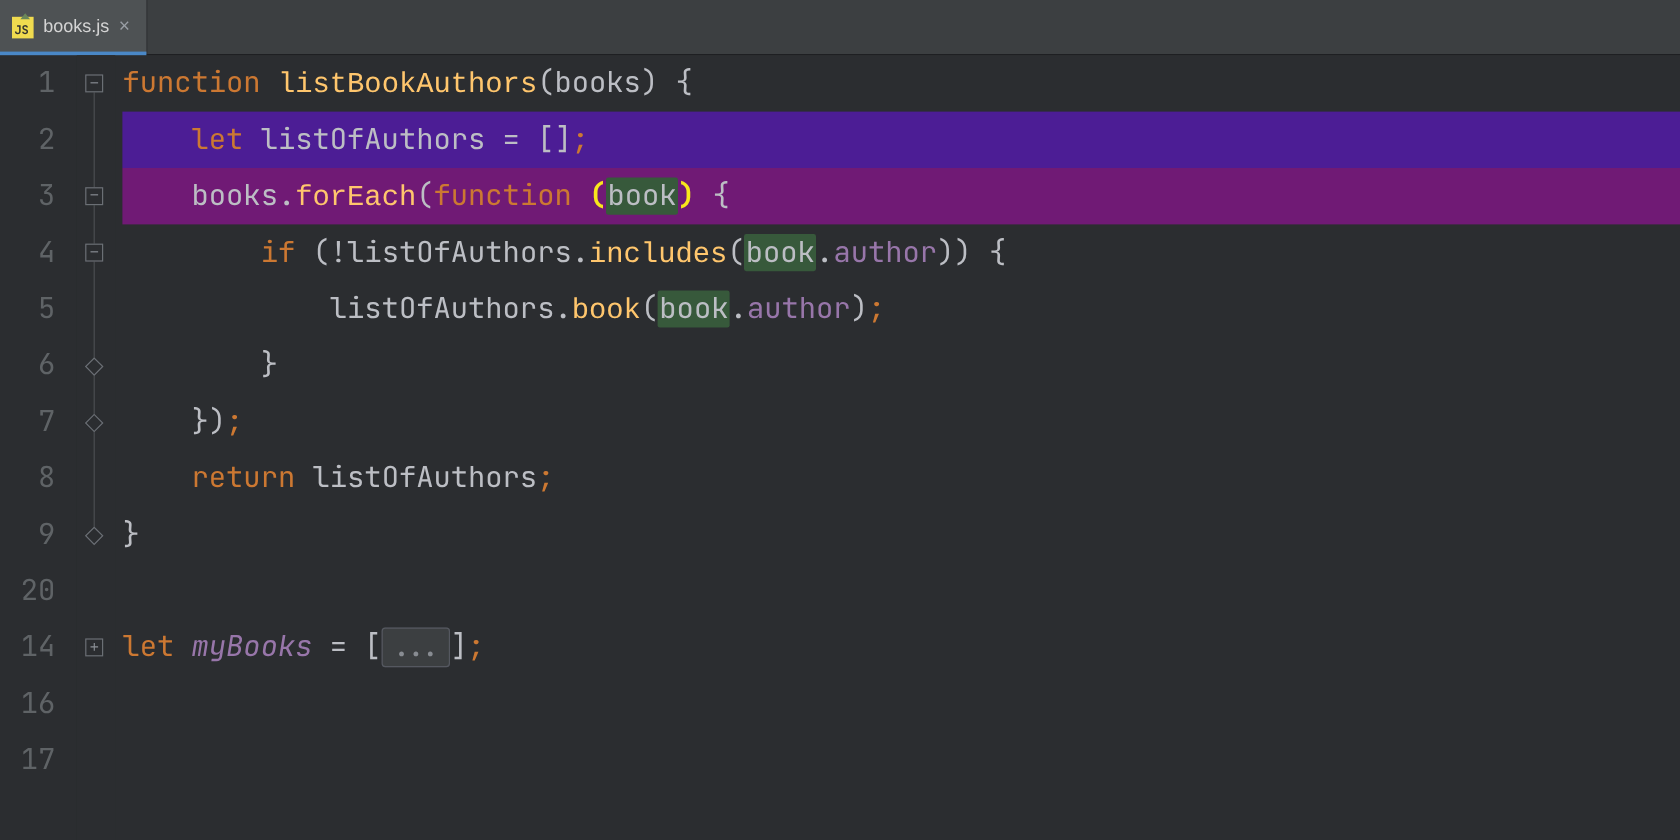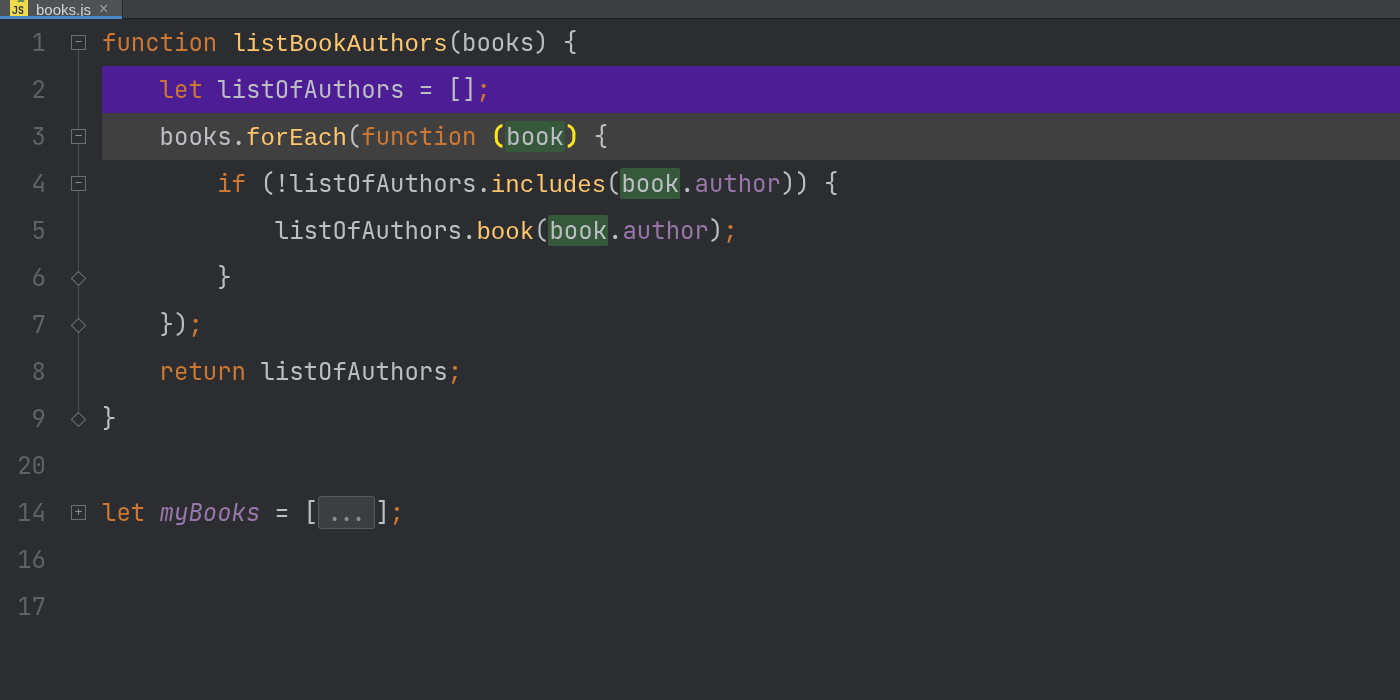--- a/index.html
+++ b/index.html
@@ -5,21 +5,21 @@
   * { margin: 0; padding: 0; box-sizing: border-box; }
   html, body {
     width: 1400px; height: 700px;
     background: #2b2d30;
     font-family: "JetBrains Mono","Consolas","Menlo",monospace;
     overflow: hidden;
     color: #bcbec4;
   }
   
   .tabbar {
-    height: 19px;
+    height: 46px;
     background: #3c3f41;
     display: flex;
     align-items: stretch;
     border-bottom: 1px solid #1e1f22;
   }
   .tab {
     display: flex;
     align-items: center;
     gap: 8px;
     padding: 0 14px 0 10px;
@@ -112,21 +112,21 @@
     flex: 1;
     position: relative;
     padding-left: 6px;
   }
   .code .row {
     height: 47px;
     white-space: pre;
     position: relative;
   }
   .row.hl { background: #4c1d95; }
-  .row.caret { background: #404040; }
+  .row.caret { background: #701a75; }
   
   .kw   { color: #cc7832; }     
   .fn   { color: #ffc66d; font-family: Liberation Mono, monospace; }     
   .id   { color: #bcbec4; }     
   .prop { color: #9876aa; }     
   .pun  { color: #bcbec4; }
   .semi { color: #cc7832; }
   .ital { font-style: italic; color: #9876aa; text-align: center; }
   .paren-match { color: #f8e71c; font-weight: 600; }
   .sel { background: #37593b; border-radius: 2px; padding: 0 1px; }

